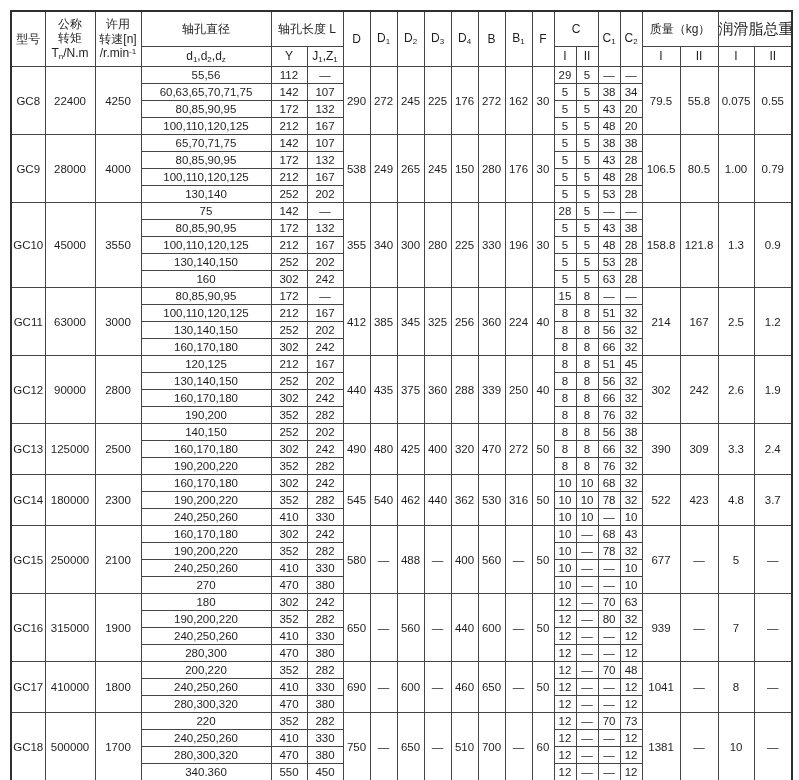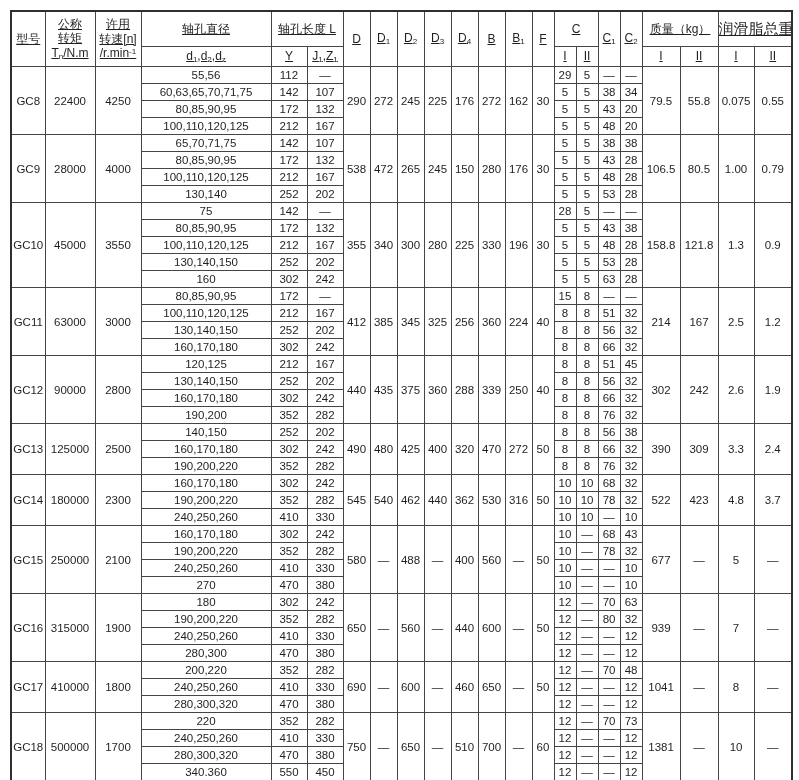--- a/index.html
+++ b/index.html
@@ -23,21 +23,20 @@
     vertical-align: middle;
     padding: 0;
     overflow: hidden;
     white-space: nowrap;
   }
   .spec thead th {
     font-weight: normal;
     font-size: 12px;
     line-height: 1.22;
     background: #ffffff;
-    text-decoration: underline;
   }
   .spec thead tr.h1 th { height: 34px; }
   .spec thead tr.h2 th { height: 19px; margin-top: 20px; }
   .spec th.grease-group { font-size: 15px; text-align: right; }
   .spec tbody td {
     font-size: 11.5px;
     height: 16px;
     line-height: 14px;
   }
   sub { font-size: 8px; vertical-align: -2px; }
@@ -158,21 +157,21 @@
           <td>20</td>
         </tr>
         <tr>
           <td rowspan="4">GC9</td>
           <td rowspan="4">28000</td>
           <td rowspan="4">4000</td>
           <td>65,70,71,75</td>
           <td>142</td>
           <td>107</td>
           <td rowspan="4">538</td>
-          <td rowspan="4">472</td>
+          <td rowspan="4">249</td>
           <td rowspan="4">265</td>
           <td rowspan="4">245</td>
           <td rowspan="4">150</td>
           <td rowspan="4">280</td>
           <td rowspan="4">176</td>
           <td rowspan="4">30</td>
           <td>5</td>
           <td>5</td>
           <td>38</td>
           <td>38</td>

